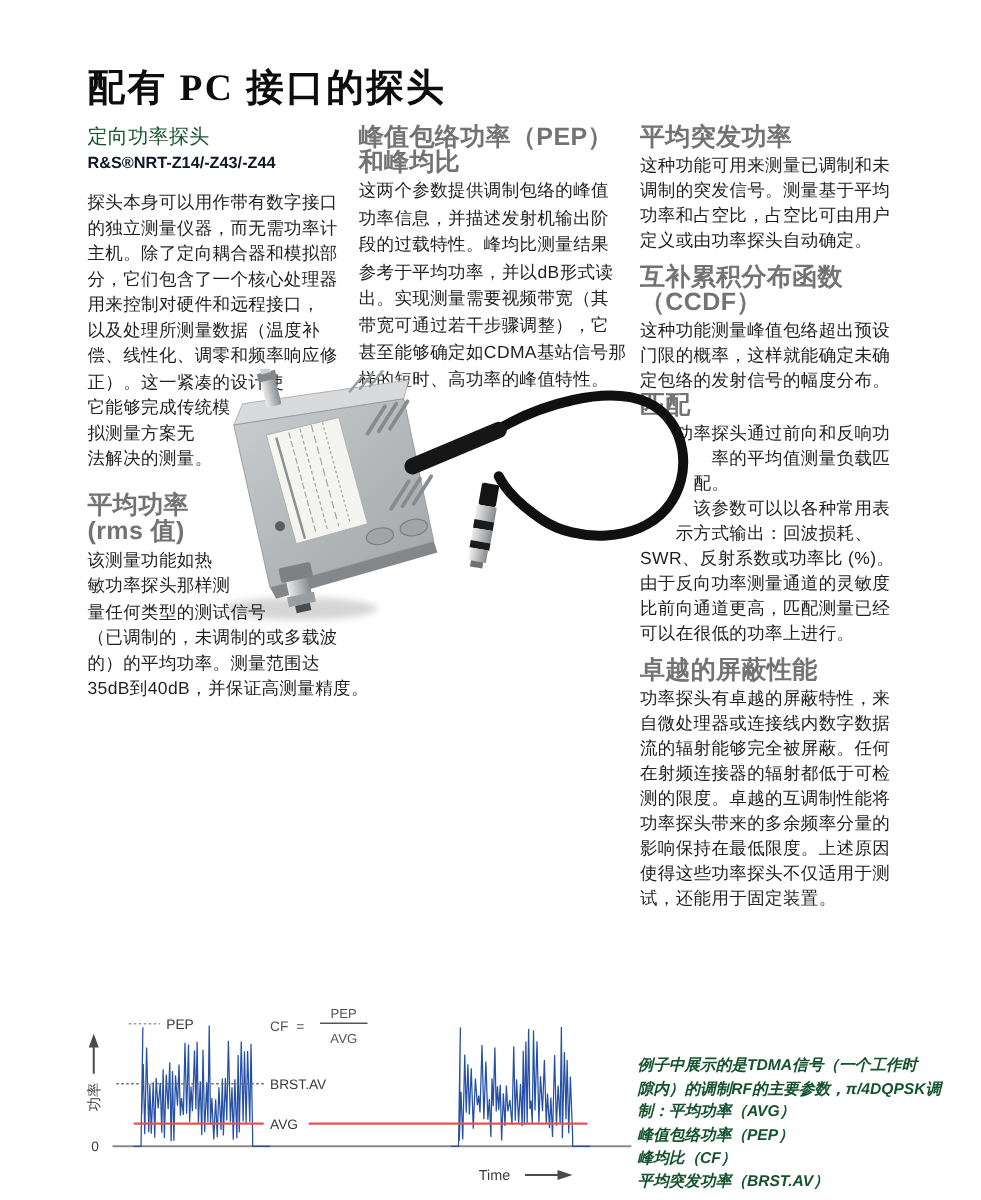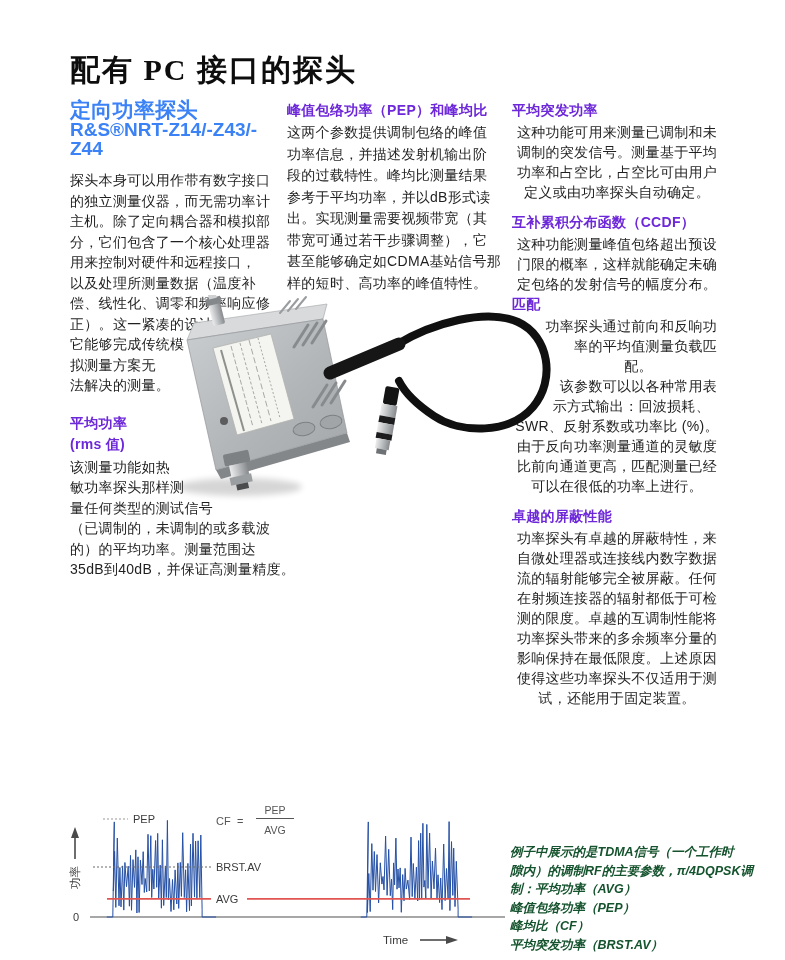--- a/index.html
+++ b/index.html
@@ -5,29 +5,29 @@
   html,body{margin:0;padding:0;background:#ffffff;}
   body{width:785px;height:960px;position:relative;overflow:hidden;
        font-family:"Liberation Sans",sans-serif;color:#1f1f1f;}
   #page{position:absolute;inset:0;background:#ffffff;border-radius:15px;}
   #doc-title{position:absolute;left:70px;top:30px;font-family:"Liberation Serif",serif;
        font-size:30px;font-weight:bold;color:#0d0d0d;letter-spacing:2px;}
   .col{position:absolute;top:100px;font-size:14px;letter-spacing:0.3px;}
   #col-left{left:70px;width:208px;}
   #col-mid{left:287px;width:208px;}
   #col-right{left:512px;width:210px;}
-  .blue-h1{color:#3b82f6;font-weight:bold;font-size:21px;line-height:20px;}
-  .blue-h2{color:#3b82f6;font-weight:bold;font-size:19px;line-height:19px;letter-spacing:0;}
-  .sec-h{font-weight:bold;font-size:14px;color:#6d28d9;line-height:20px;margin-top:10px;}
+  .blue-h1{color:#14532d;font-weight:normal;font-size:16px;line-height:20px;}
+  .blue-h2{color:#0f172a;font-weight:bold;font-size:13px;line-height:19px;letter-spacing:0;}
+  .sec-h{font-weight:bold;font-size:20px;color:#737373;line-height:20px;margin-top:10px;}
   .sec-h.first{margin-top:0;}
   .sec-h.tight{margin-top:0;line-height:21px;}
   .lines{margin-top:2px;}
   .tline{white-space:pre;line-height:20.5px;height:20.5px;}
   #col-mid .tline{line-height:21.5px;height:21.5px;}
-  #col-right .tline{line-height:20px;height:20px;text-align:center;}
+  #col-right .tline{line-height:20px;height:20px;}
   #intro-lines{margin-top:12px;}
   #avg-power-h{margin-top:17px;}
   #probe-photo{position:absolute;left:180px;top:295px;}
   #chart-wrap{position:absolute;left:35px;top:797px;}
   #caption{position:absolute;left:510px;top:843px;width:230px;font-size:12.5px;
        font-weight:bold;font-style:italic;color:#14532d;}
   #caption .tline{line-height:18.6px;height:18.6px;letter-spacing:0;}
 </style>
 </head>
 <body>

